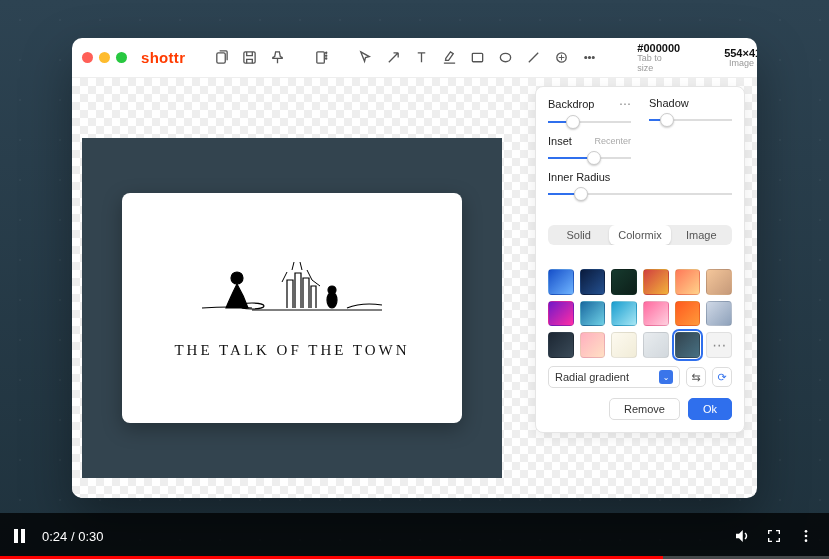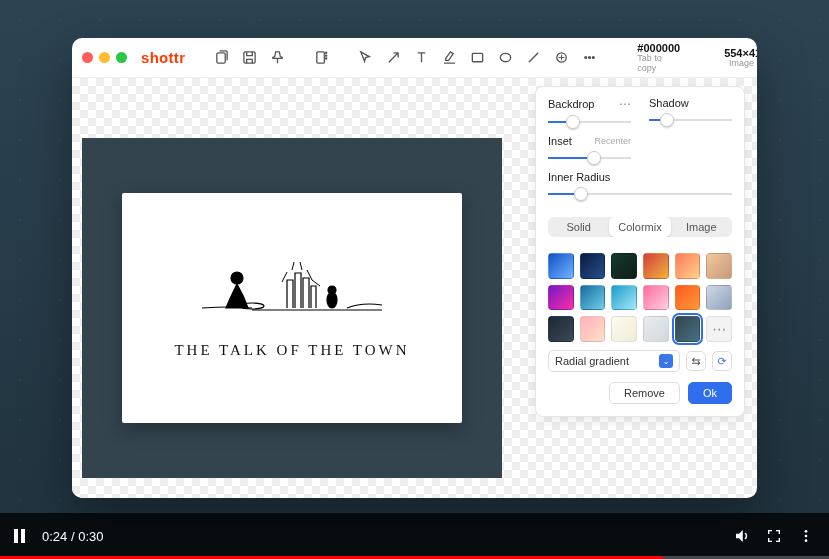--- a/index.html
+++ b/index.html
@@ -58,21 +58,21 @@
     background-size:16px 16px;
     background-position:0 0,0 8px,8px -8px,-8px 0;
   }
   .canvas-frame {
     position:absolute; left:10px; top:60px;
     width:420px; height:340px;
     background:#33444f;
     display:flex; align-items:center; justify-content:center;
   }
   .card {
-    width:340px; height:230px; background:#fff; border-radius:2px;
+    width:340px; height:230px; background:#fff; border-radius:8px;
     box-shadow:0 6px 20px rgba(0,0,0,.3);
     display:flex; flex-direction:column; align-items:center; justify-content:center;
     gap:24px;
   }
   .art {width:200px;height:60px;display:flex;align-items:flex-end;justify-content:center;gap:6px}
   .art svg{width:200px;height:60px}
   .motto{font-family:"Times New Roman",serif;font-size:15px;letter-spacing:3px;color:#111}
 
   
   .panel {
@@ -85,21 +85,21 @@
   .prow{display:flex;gap:18px;margin-bottom:6px}
   .pcol{flex:1;display:flex;flex-direction:column;gap:4px}
   .plabel{font-size:11px;color:#222;display:flex;align-items:center;gap:8px}
   .plabel .dots{margin-left:auto;color:#888;font-size:12px;cursor:pointer}
   .slider{position:relative;height:14px;display:flex;align-items:center}
   .track{height:2px;background:#ddd;flex:1;position:relative}
   .fill{position:absolute;left:0;top:0;height:2px;background:#2f6fed}
   .thumb{position:absolute;width:14px;height:14px;background:#fff;border:1px solid #ccc;border-radius:50%;top:-6px;box-shadow:0 1px 2px rgba(0,0,0,.2)}
   .recenter{font-size:9px;color:#aaa;margin-left:auto}
 
-  .tabs{display:flex;background:#ededed;border-radius:6px;margin:16px 0;overflow:hidden}
+  .tabs{display:flex;background:#ededed;border-radius:6px;margin:24px 0;overflow:hidden}
   .tab{flex:1;text-align:center;padding:4px 0;font-size:11px;color:#555;cursor:pointer}
   .tab.active{background:#fff;border-radius:6px;box-shadow:0 1px 2px rgba(0,0,0,.15)}
 
   .swatches{display:grid;grid-template-columns:repeat(6,1fr);gap:6px;margin-bottom:8px}
   .sw{width:100%;aspect-ratio:1;border-radius:4px;cursor:pointer;border:1px solid rgba(0,0,0,.08)}
   .sw.sel{outline:2px solid #2f6fed;outline-offset:1px}
   .sw.more{display:flex;align-items:center;justify-content:center;background:#f3f3f3;color:#888;font-size:14px}
 
   .select-row{display:flex;gap:6px;align-items:center;margin-bottom:10px}
   .sel-box{flex:1;border:1px solid #ddd;border-radius:5px;height:22px;display:flex;align-items:center;padding:0 6px;font-size:11px;justify-content:space-between}
@@ -216,21 +216,21 @@
             <circle cx="4" cy="8" r="1" fill="#555"></circle>
             <circle cx="8" cy="8" r="1" fill="#555"></circle>
             <circle cx="12" cy="8" r="1" fill="#555"></circle>
           </svg>
         </div>
     </div>
     <div class="tb-spacer"></div>
     <div class="swatch-dot"></div>
     <div class="status-block">
       <span class="top">#000000</span>
-      <span class="sub">Tab to copy</span>
+      <span class="sub">Tab to size</span>
     </div>
     <div class="tb-sep"></div>
     <div class="status-block">
       <span class="top">554×413pt</span>
       <span class="sub">Image size</span>
     </div>
     <div class="tb-sep"></div>
 
   </div>
 

